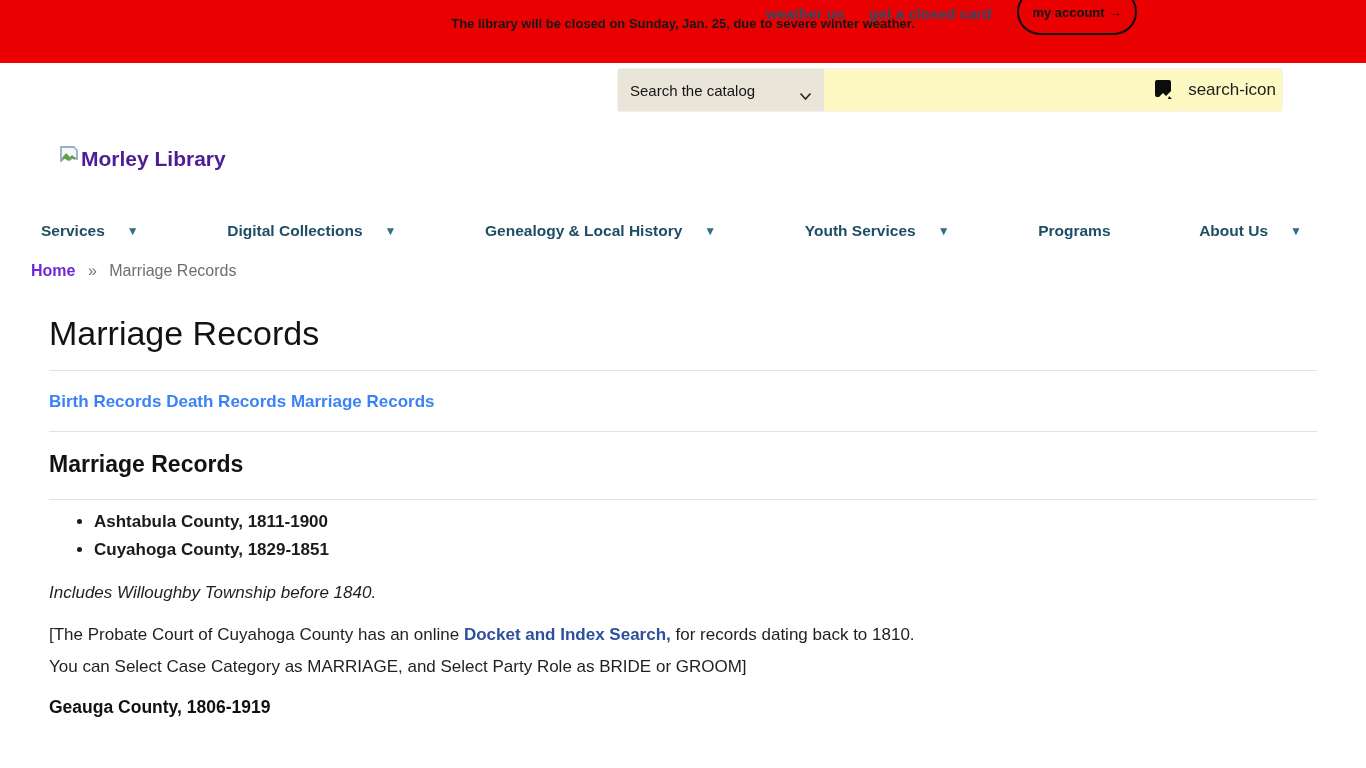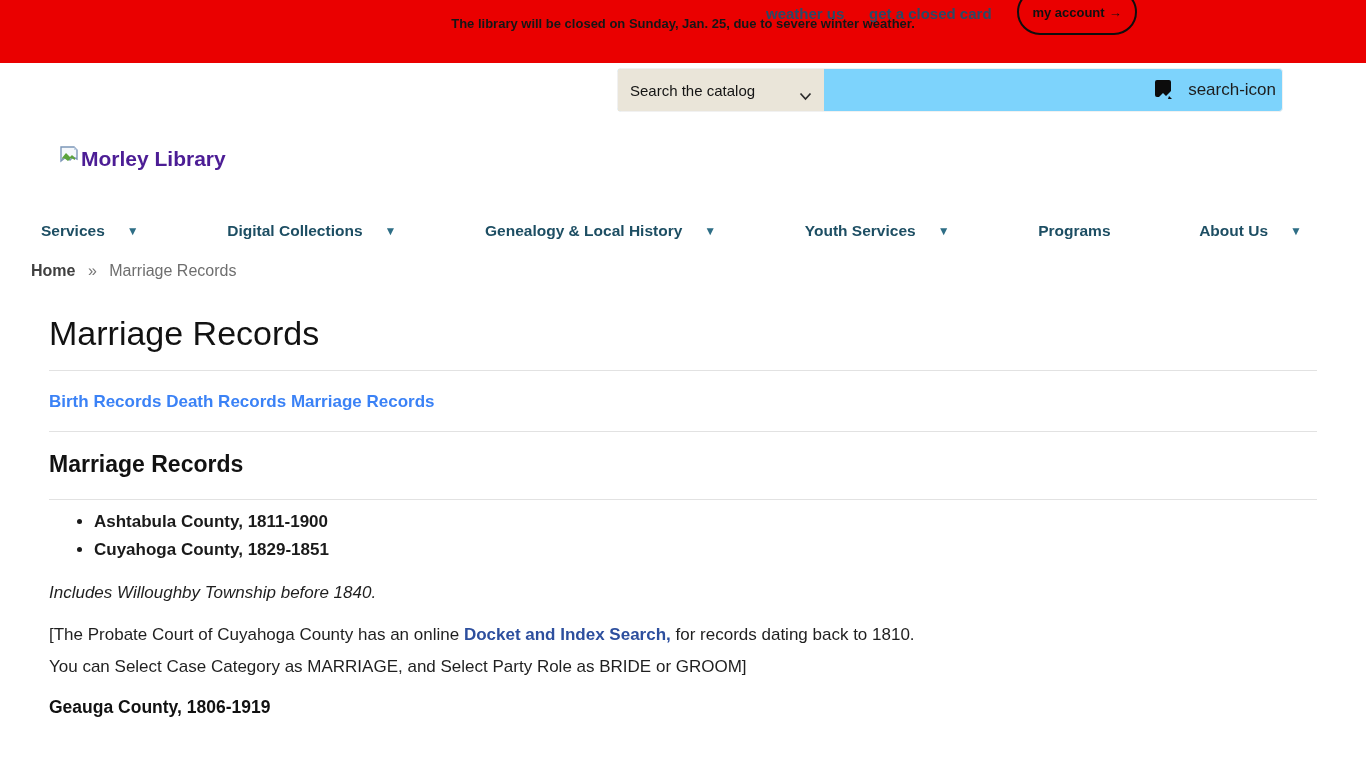--- a/index.html
+++ b/index.html
@@ -19,21 +19,21 @@
     display: flex; align-items: center; justify-content: center; gap: 4px;
     font-weight: bold; font-size: 13px; color: #101010; cursor: pointer;
     font-family: "Liberation Sans", sans-serif; }
 
   
   .site-header { position: relative; height: 127px; background: #fff; }
   .logo-link { position: absolute; left: 59px; top: 85px; display: flex; align-items: flex-start;
     gap: 2px; text-decoration: none; }
   .logo-text { font-size: 21px; font-weight: bold; color: #4c1d95; line-height: 22px; }
   .search-form { position: absolute; left: 617px; top: 5px; width: 666px; height: 44px;
-    background: #7dd3fc; border: 1px solid #f1f1f1; border-radius: 4px;
+    background: #fef9c3; border: 1px solid #f1f1f1; border-radius: 4px;
     display: flex; align-items: stretch; }
   .select-wrap { position: relative; width: 206px; height: 100%; }
   .search-select { width: 100%; height: 100%; background: #eae5d9; border: none;
     font-size: 15px; color: #141414; padding: 0 28px 0 12px;
     -webkit-appearance: none; appearance: none; font-family: "Liberation Sans", sans-serif; }
   .select-chevron { position: absolute; right: 12px; top: 18px; pointer-events: none; }
   .search-input { flex: 1; border: none; background: transparent; outline: none;
     font-size: 15px; padding: 0 10px; }
   .search-button { display: flex; align-items: center; gap: 14px; background: none; border: none;
     padding: 0 6px 0 0; cursor: pointer; }
@@ -41,21 +41,21 @@
 
   
   .main-nav { height: 50px; padding: 0 64px 0 41px; display: flex;
     justify-content: space-between; align-items: flex-end; background: #fff; }
   .nav-item { display: flex; align-items: center; text-decoration: none; }
   .nav-label { font-size: 15.5px; font-weight: bold; color: #1d4e63; }
   .nav-caret { font-size: 12px; color: #2e6e86; margin-left: 22px; line-height: 1; }
 
   
   .breadcrumb { margin: 22px 0 0 31px; font-size: 16px; }
-  .crumb-home { color: #404040; font-weight: bold; text-decoration: none; margin-top: 20px; }
+  .crumb-home { color: #6d28d9; font-weight: bold; text-decoration: none; margin-top: 20px; }
   .crumb-sep { color: #767676; margin: 0 8px; }
   .crumb-current { color: #6e6e6e; }
 
   
   .content { margin: 0 49px; color: #1f1f1f; }
   .page-title { margin-top: 32px; font-size: 34px; font-weight: 400; color: #121212;
     line-height: 42px; }
   .rule { border: none; border-top: 1px solid #e2e2e2; }
   .rule-1 { margin-top: 16px; }
   .rule-2 { margin-top: 18px; }

